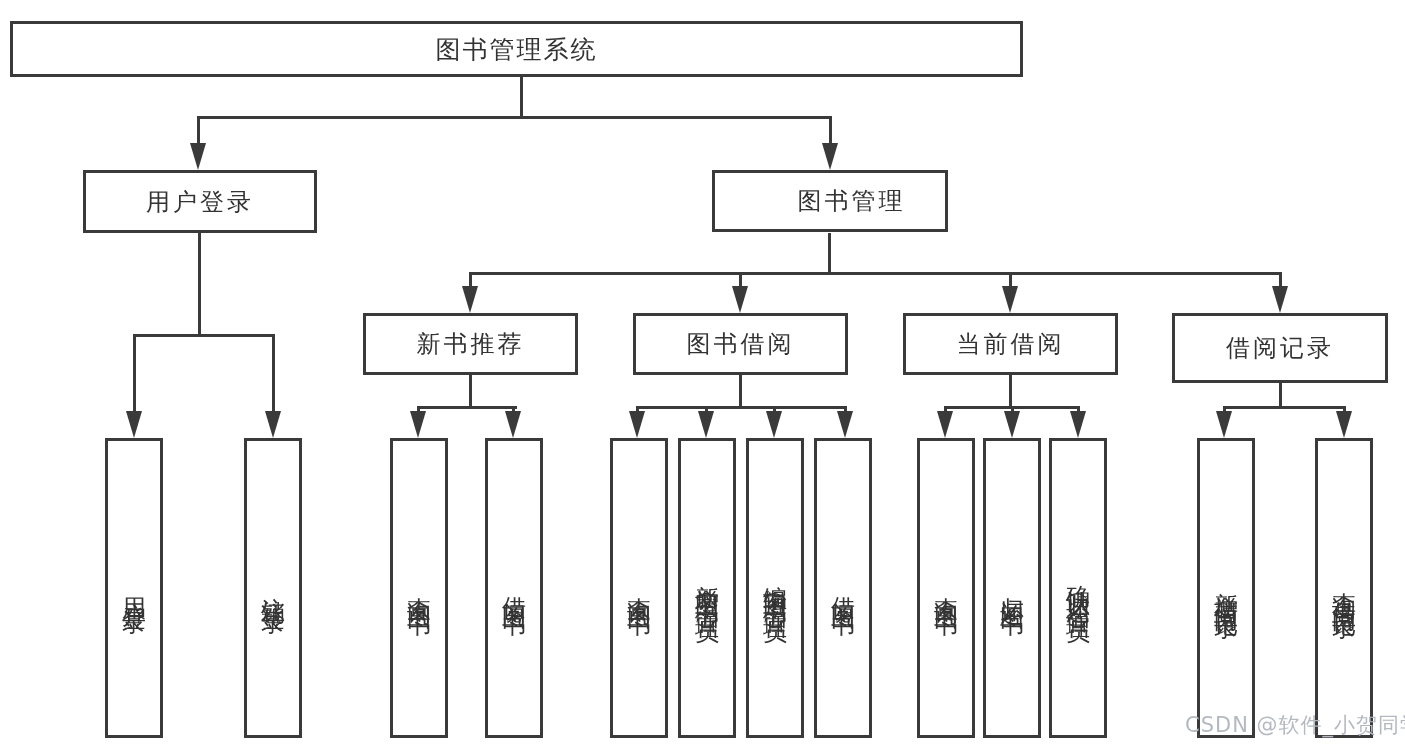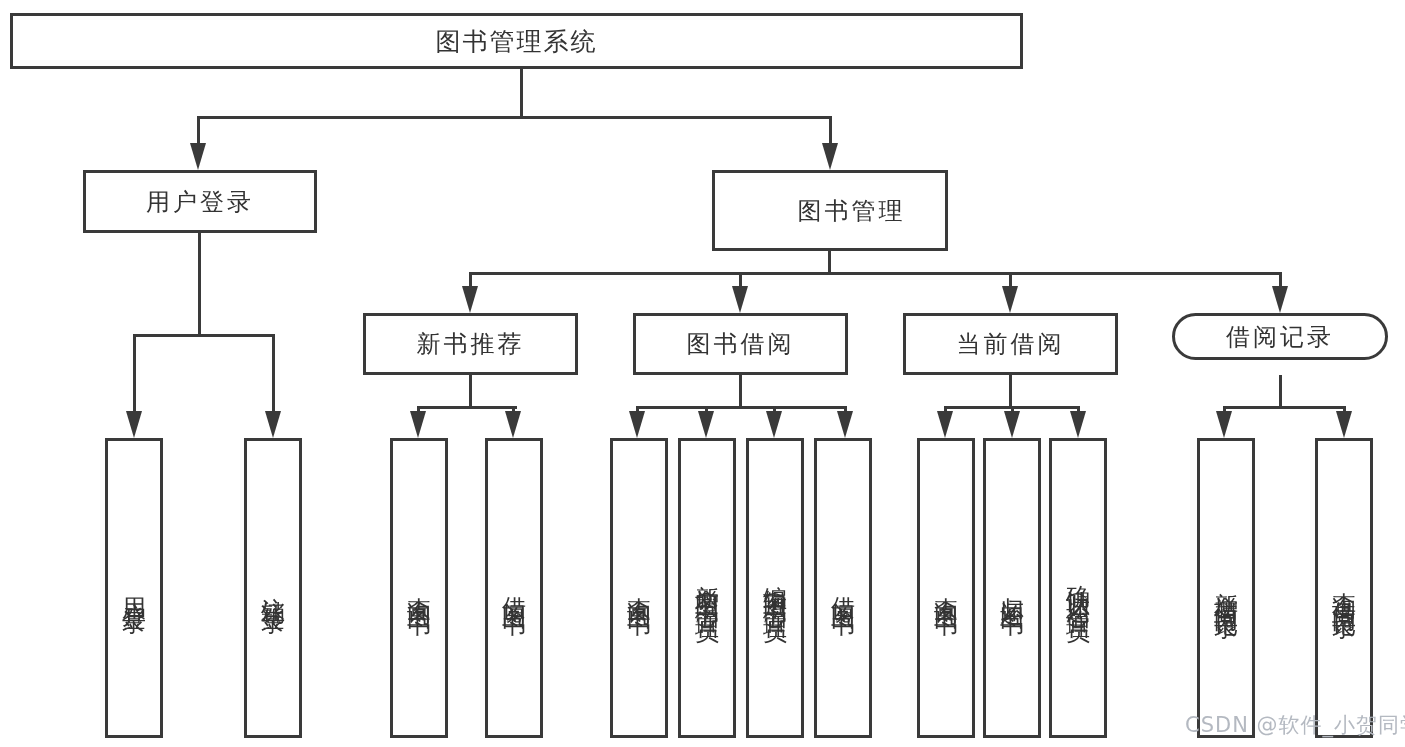--- a/index.html
+++ b/index.html
@@ -25,21 +25,21 @@
     box-sizing: border-box;
     background: #ffffff;
     border: 3px solid var(--line);
     display: flex;
     align-items: center;
     justify-content: center;
     color: var(--text);
     z-index: 2;
   }
   .box-h { font-size: 24px; letter-spacing: 3px; white-space: nowrap; }
-  .box-root { font-size: 25px; letter-spacing: 2px; }
+  .box-root { font-size: 25px; letter-spacing: 2px; margin-top: 8px; }
   .box-v {
     writing-mode: vertical-rl;
     font-size: 24px;
     letter-spacing: 5px;
     line-height: 1;
     text-align: center;
   }
   .hline { position: absolute; height: 3px; background: var(--line); z-index: 1; }
   .vline { position: absolute; width: 3px; background: var(--line); z-index: 1; }
   .arrow {
@@ -68,21 +68,21 @@
   <div class="box box-h box-root" style="left:10px; top:13px; width:1013px; height:56px;">图书管理系统</div>
 
   <div class="vline" style="left:520px; top:68px; height:51px;"></div>
   <div class="hline" style="left:197px; top:116px; width:635px;"></div>
   <div class="vline" style="left:197px; top:116px; height:40px;"></div>
   <div class="vline" style="left:829px; top:116px; height:40px;"></div>
   <div class="arrow" style="left:190px; top:143px;"></div>
   <div class="arrow" style="left:822px; top:143px;"></div>
 
   <div class="box box-h" style="left:83px; top:170px; width:234px; height:63px;">用户登录</div>
-  <div class="box box-h" style="left:712px; top:170px; width:236px; height:81px;padding-left:43px;">图书管理</div>
+  <div class="box box-h" style="left:712px; top:170px; width:236px; height:62px;padding-left:43px;">图书管理</div>
 
   <div class="vline" style="left:198px; top:233px; height:104px;"></div>
   <div class="hline" style="left:133px; top:334px; width:142px;"></div>
   <div class="vline" style="left:133px; top:334px; height:88px;"></div>
   <div class="vline" style="left:272px; top:334px; height:88px;"></div>
   <div class="arrow" style="left:126px; top:411px;"></div>
   <div class="arrow" style="left:265px; top:411px;"></div>
 
   <div class="vline" style="left:828px; top:233px; height:42px;"></div>
   <div class="hline" style="left:469px; top:272px; width:813px;"></div>
@@ -91,21 +91,21 @@
   <div class="vline" style="left:1009px; top:272px; height:28px;"></div>
   <div class="vline" style="left:1279px; top:272px; height:28px;"></div>
   <div class="arrow" style="left:462px; top:286px;"></div>
   <div class="arrow" style="left:732px; top:286px;"></div>
   <div class="arrow" style="left:1002px; top:286px;"></div>
   <div class="arrow" style="left:1272px; top:286px;"></div>
 
   <div class="box box-h" style="left:363px; top:313px; width:215px; height:62px;">新书推荐</div>
   <div class="box box-h" style="left:633px; top:313px; width:215px; height:62px;">图书借阅</div>
   <div class="box box-h" style="left:903px; top:313px; width:215px; height:62px;font-family:Liberation Serif, serif;">当前借阅</div>
-  <div class="box box-h" style="left:1172px; top:313px; width:216px; height:47px;border-radius:24px;">借阅记录</div>
+  <div class="box box-h" style="left:1172px; top:313px; width:216px; height:70px;">借阅记录</div>
 
   <div class="vline" style="left:469px; top:375px; height:34px;"></div>
   <div class="hline" style="left:417px; top:406px; width:100px;"></div>
   <div class="vline" style="left:417px; top:406px; height:20px;"></div>
   <div class="vline" style="left:512px; top:406px; height:20px;"></div>
   <div class="arrow" style="left:410px; top:411px;"></div>
   <div class="arrow" style="left:505px; top:411px;"></div>
 
   <div class="vline" style="left:739px; top:375px; height:34px;"></div>
   <div class="hline" style="left:636px; top:406px; width:211px;"></div>

